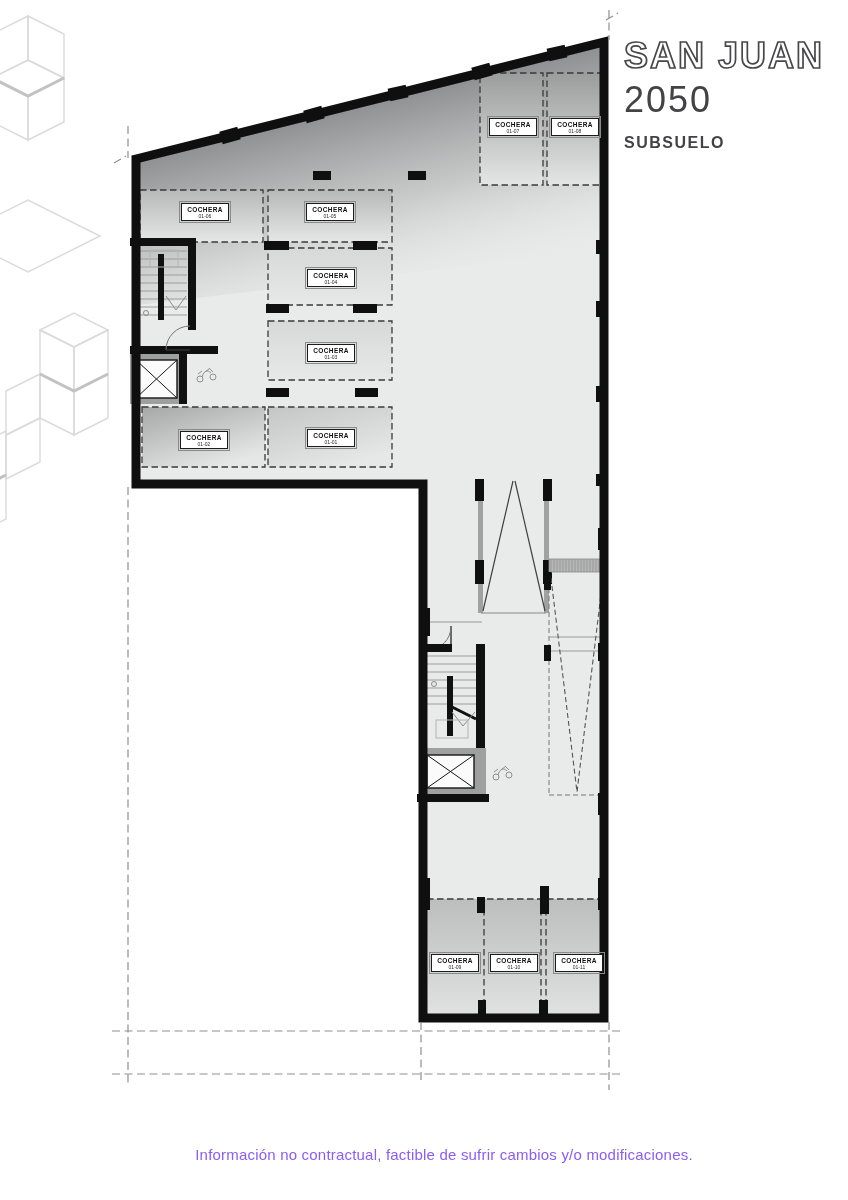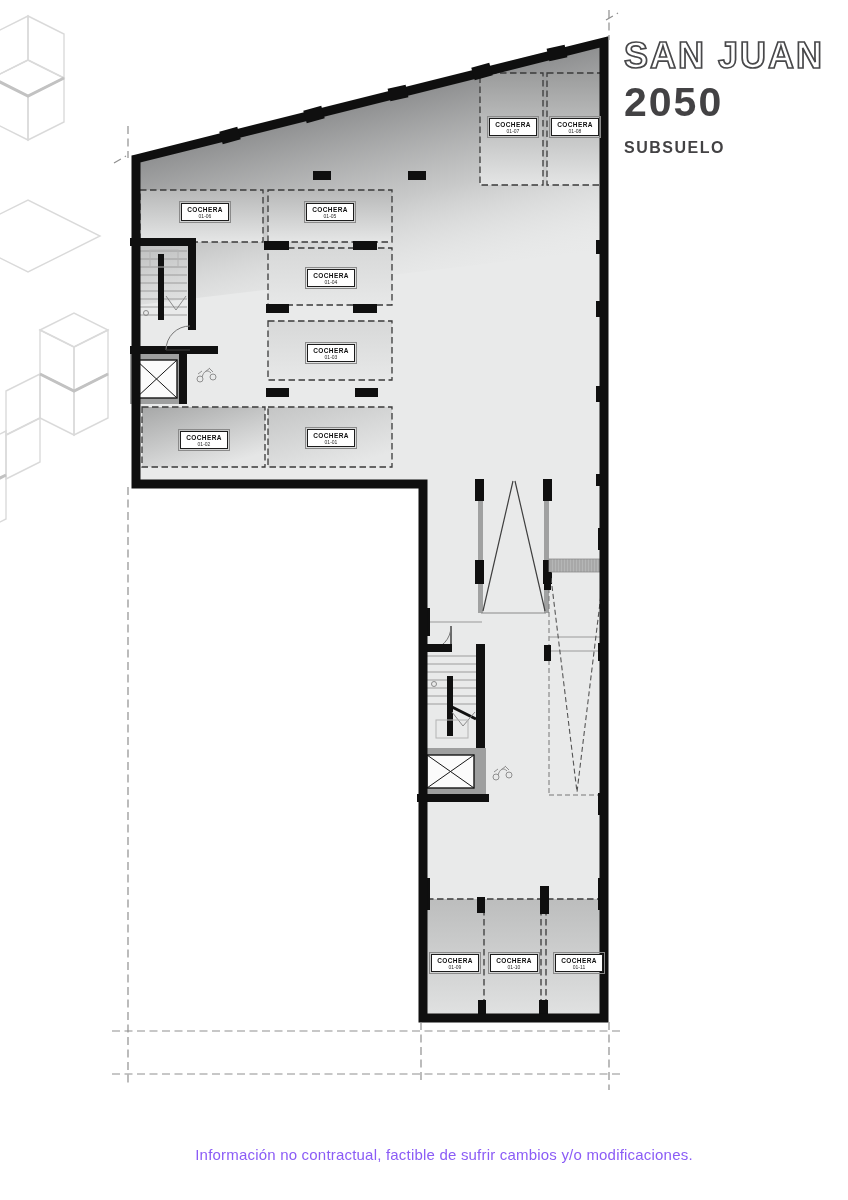--- a/index.html
+++ b/index.html
@@ -4,21 +4,21 @@
 <style>
   html,body{margin:0;padding:0;background:#ffffff;}
   .page{position:relative;width:848px;height:1200px;background:#ffffff;overflow:hidden;
         font-family:"Liberation Sans",sans-serif;padding-left:48px;}
   svg.plan{position:absolute;left:0;top:0;}
 
   
   .title{position:absolute;left:624px;top:38px;color:#434244;line-height:1;}
   .t-project{font-size:36px;font-weight:800;letter-spacing:2px;color:#ffffff;
              -webkit-text-stroke:1.7px #48484a;white-space:nowrap;}
-  .t-number{font-size:41px;font-weight:700;letter-spacing:2px;margin-top:8px;color:#434244;}
+  .t-number{font-size:36px;font-weight:400;letter-spacing:2px;margin-top:8px;color:#434244;}
   .t-level{font-size:16px;font-weight:800;letter-spacing:1.5px;margin-top:17px;color:#434244;}
 
   
   .slabel{position:absolute;width:46px;background:#ffffff;border:1px solid #1c1c1c;
           outline:1px solid #8a8a8a;outline-offset:1px;text-align:center;padding:1.5px 0;}
   .slabel .nm{display:block;font-size:6.5px;font-weight:bold;letter-spacing:.4px;color:#0f0f0f;line-height:7px;}
   .slabel .cd{display:block;font-size:5px;color:#2a2a2a;line-height:6px;}
   .st01{left:307px;top:429px;} .st02{left:180px;top:431px;} .st03{left:307px;top:344px;}
   .st04{left:307px;top:269px;} .st05{left:306px;top:203px;} .st06{left:181px;top:203px;}
   .st07{left:489px;top:118px;} .st08{left:551px;top:118px;} .st09{left:431px;top:954px;}

